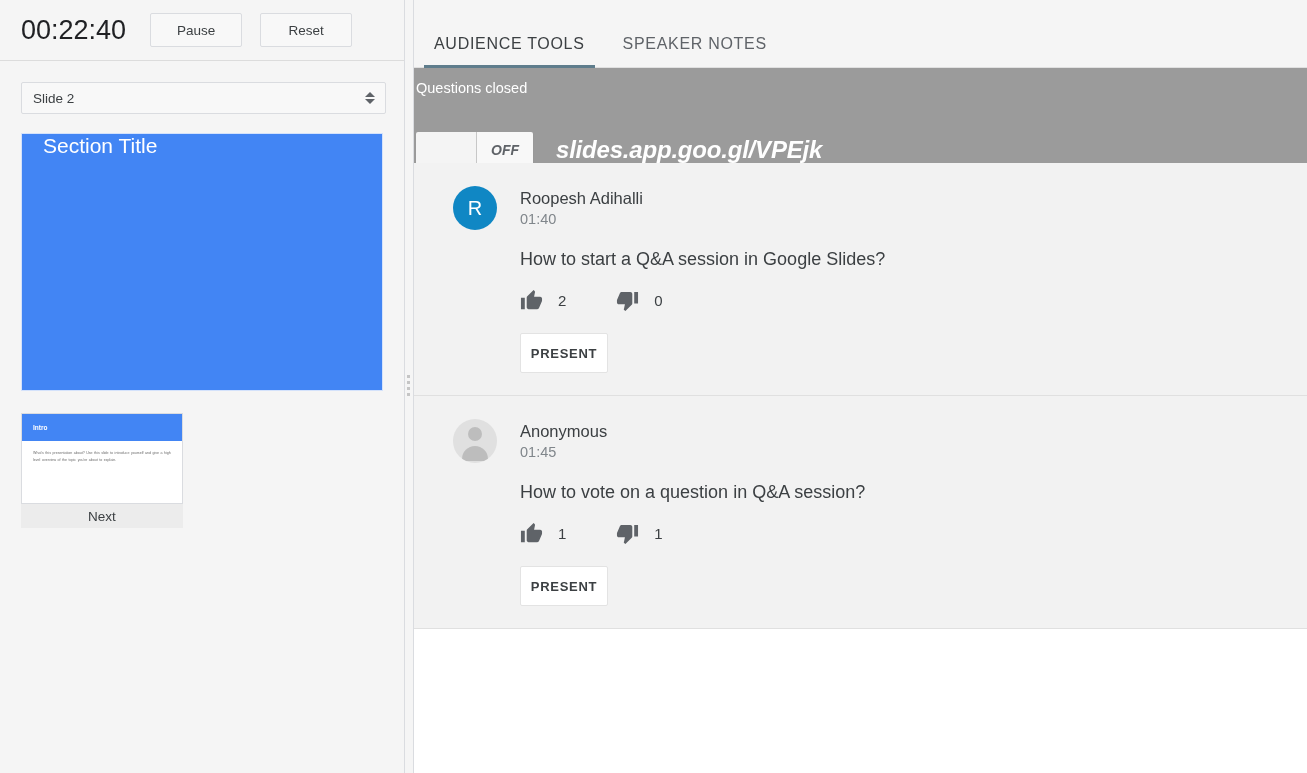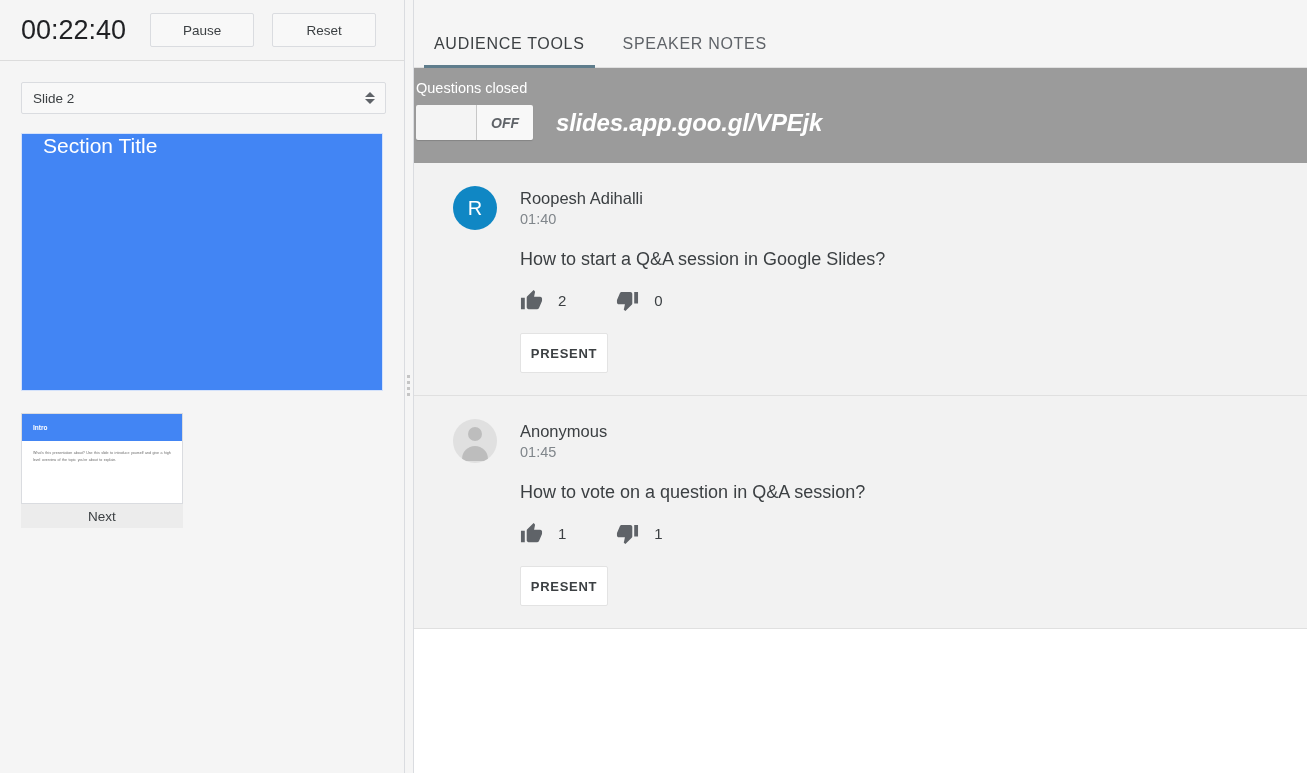--- a/index.html
+++ b/index.html
@@ -48,21 +48,21 @@
   .timer-value {
     font-size: 27px;
     color: #202124;
     letter-spacing: 0px;
     font-weight: 400;
     margin-right: 24px;
     line-height: 1;
   }
 
   .timer-btn {
-    width: 104px;
+    width: 92px;
     height: 34px;
     background: #f8f8f8;
     border: 1px solid #dadce0;
     border-radius: 2px;
     font-family: "Liberation Sans", sans-serif;
     font-size: 13.5px;
     color: #3c4043;
     font-weight: 400;
     cursor: pointer;
     padding: 0;
@@ -290,20 +290,21 @@
     flex-direction: column;
   }
   .qa-status {
     color: #ffffff;
     font-size: 14.5px;
     margin-bottom: 9px;
   }
   .qa-row {
     display: flex;
     align-items: center;
+    margin-top: 27px;
   }
   .qa-toggle {
     display: flex;
     height: 35px;
     border-radius: 2px;
     overflow: hidden;
     cursor: pointer;
     box-shadow: 0 1px 1px rgba(0,0,0,0.15);
   }
   .qa-toggle .on-half {

